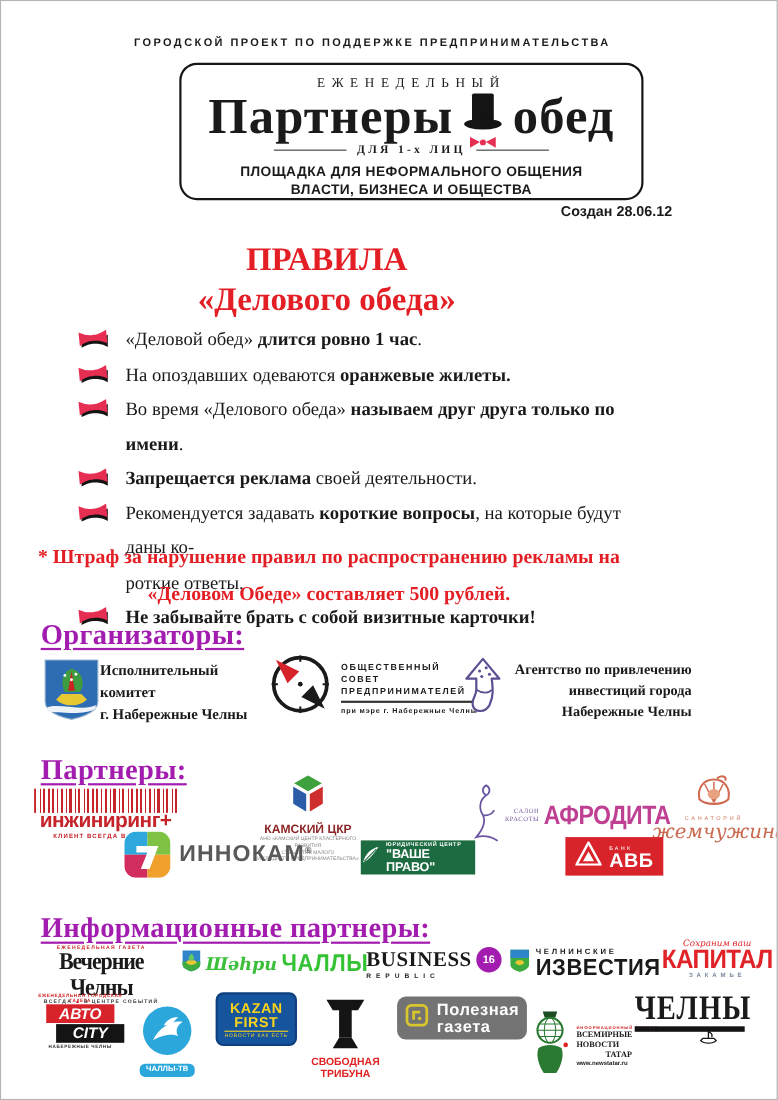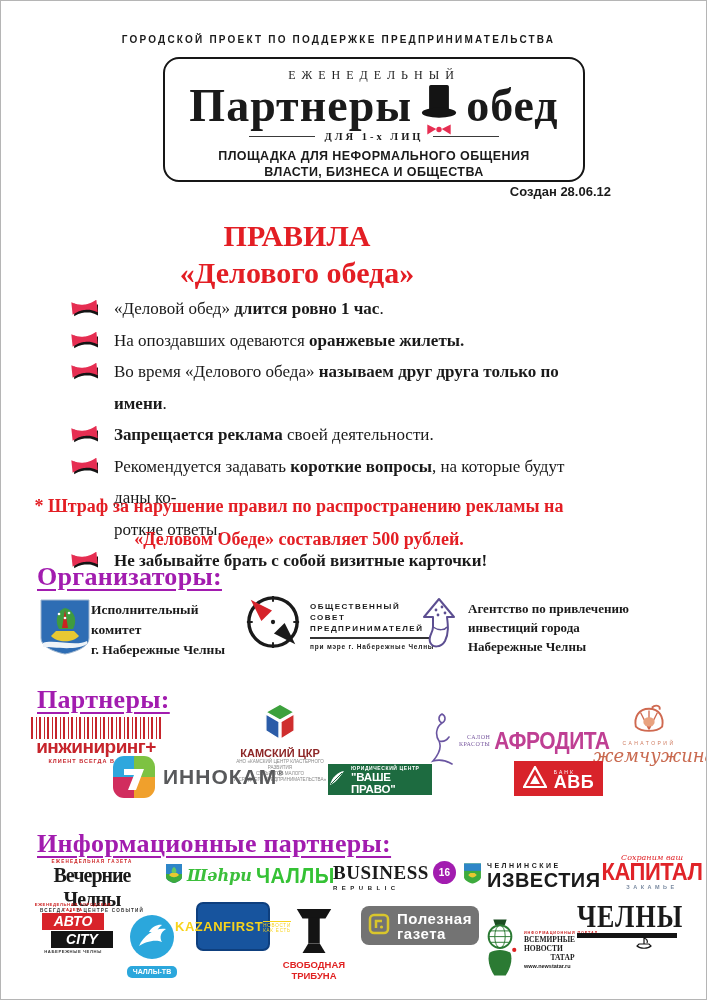--- a/index.html
+++ b/index.html
@@ -39,21 +39,21 @@
 
   
   .orgitem{display:flex;align-items:flex-start;}
   .org-ispolkom{left:38px;top:597px;gap:0;}
   .org-ispolkom .t{font-weight:bold;font-size:13.5px;line-height:20px;margin-top:2px;}
   .org-sovet{left:243px;top:592px;gap:8px;}
   .org-sovet .t{font-family:"Liberation Sans",sans-serif;font-weight:bold;font-size:8px;letter-spacing:1.5px;line-height:11px;margin-top:8px;}
   .org-sovet .t .rule-line{height:1.5px;background:#333;margin:3px 0 2px;}
   .org-sovet .cap{font-size:6.5px;letter-spacing:.8px;}
   .org-agency{left:420px;top:596px;gap:11px;}
-  .org-agency .t{font-weight:bold;font-size:13px;line-height:19px;margin-top:2px;}
+  .org-agency .t{font-weight:bold;font-size:13px;line-height:19px;margin-top:2px;text-align:right;}
 
   
   .p-inzh{left:30px;top:716px;width:130px;text-align:center;}
   .barcode{height:22px;background:repeating-linear-gradient(90deg,#c6242b 0 2px,#fff 2px 5px,#c6242b 5px 6px,#fff 6px 8px);}
   .p-inzh .nm{color:#c6242b;font-weight:bold;font-size:19px;font-family:"Liberation Sans",sans-serif;letter-spacing:-.5px;margin-top:-3px;}
   .p-inzh .tg{color:#c6242b;font-size:5.5px;font-family:"Liberation Sans",sans-serif;letter-spacing:1px;font-weight:bold;}
   .p-kamsky{left:226px;top:702px;width:106px;text-align:center;font-family:"Liberation Sans",sans-serif;}
   .p-kamsky .nm{color:#8d2626;font-weight:bold;font-size:11px;margin-top:2px;}
   .p-kamsky .cp{color:#8a8a8a;font-size:4.6px;line-height:6px;}
   .p-afro{left:428px;top:710px;display:flex;gap:4px;align-items:center;}
@@ -97,21 +97,21 @@
   .ip-cap .nm{color:#e02328;font-weight:bold;font-size:22px;letter-spacing:-.5px;transform:scaleY(1.1);line-height:20px;}
   .ip-cap .sub{color:#7a8aa0;font-size:5.5px;letter-spacing:3.5px;font-weight:bold;margin-top:2px;}
   .ip-avto{left:28px;top:901px;width:88px;text-align:center;}
   .ip-avto .c{font-size:4.2px;letter-spacing:.6px;color:#c22;font-weight:bold;}
   .ip-avto .r1{background:#d8232a;color:#fff;font-weight:bold;font-style:italic;font-size:14px;line-height:17px;width:62px;margin:1px auto 0;}
   .ip-avto .r2{background:#141414;color:#fff;font-weight:bold;font-style:italic;font-size:14px;line-height:17px;width:62px;margin:1px 0 1px 22px;}
   .ip-avto .c2{font-size:4.2px;letter-spacing:.6px;color:#333;font-weight:bold;}
   .ip-tv{left:126px;top:913px;width:50px;text-align:center;}
   .ip-tv .lbl{margin-top:2px;background:#2ba7dc;border-radius:5px;color:#fff;font-weight:bold;font-size:7px;line-height:12px;}
   .ip-kzn{left:195px;top:901px;width:70px;height:45px;background:#17549e;border-radius:7px;color:#f8d31c;
-          display:flex;flex-direction:row;align-items:center;justify-content:center;border:2px solid #0e3f7e;}
+          display:flex;flex-direction:column;align-items:center;justify-content:center;border:2px solid #0e3f7e;}
   .ip-kzn .nm{font-weight:bold;font-size:13px;line-height:13px;letter-spacing:.5px;}
   .ip-kzn .tg{font-size:4.5px;letter-spacing:.8px;margin-top:1px;border-top:1px solid #f8d31c;padding-top:1px;}
   .ip-trb{left:281px;top:904px;width:64px;text-align:center;}
   .ip-trb .t{color:#e02222;font-weight:bold;font-size:9.5px;line-height:11px;}
   .ip-polz{left:360px;top:905px;width:118px;height:39px;background:#737373;border-radius:8px;
            display:flex;align-items:center;justify-content:center;gap:7px;color:#fff;}
   .ip-polz .t{font-size:15px;line-height:15px;font-weight:bold;letter-spacing:.5px;}
   .ip-vnt{left:480px;top:917px;width:120px;display:flex;gap:5px;align-items:center;}
   .ip-vnt .c{color:#c22;font-size:3.8px;letter-spacing:.8px;font-weight:bold;}
   .ip-vnt .nm{font-family:"Liberation Serif",serif;font-weight:bold;font-size:7.5px;line-height:9px;}

